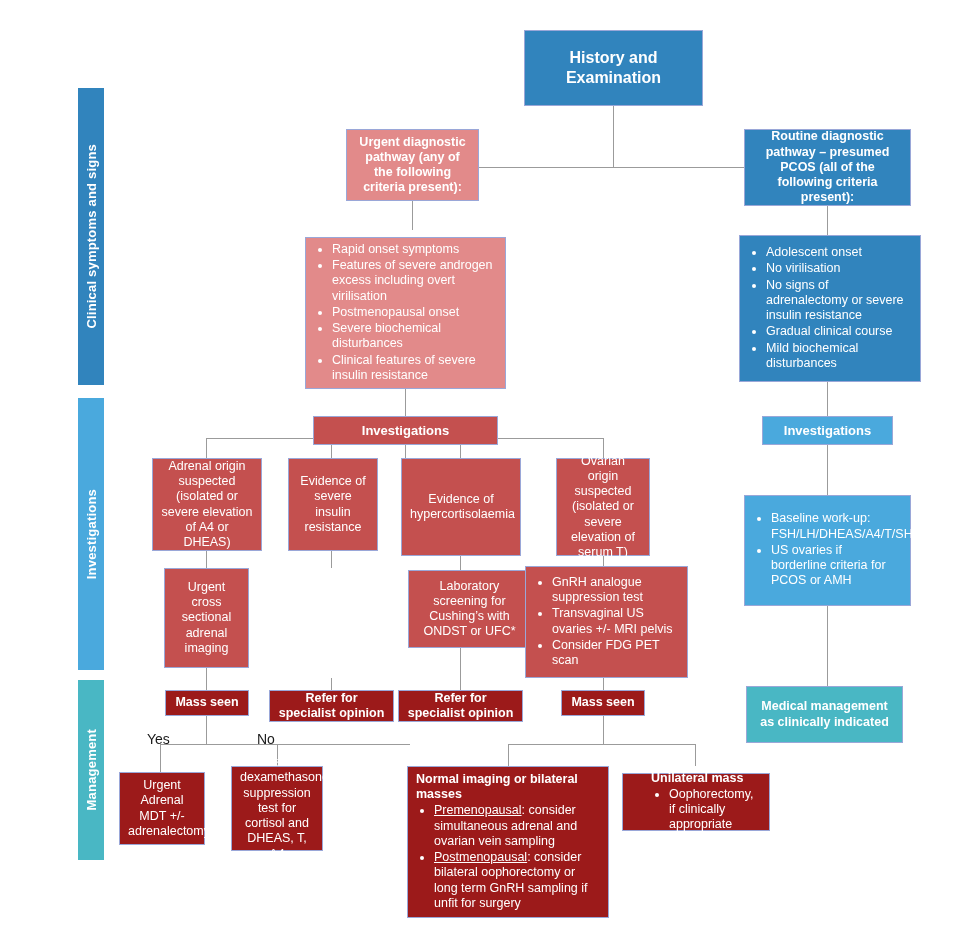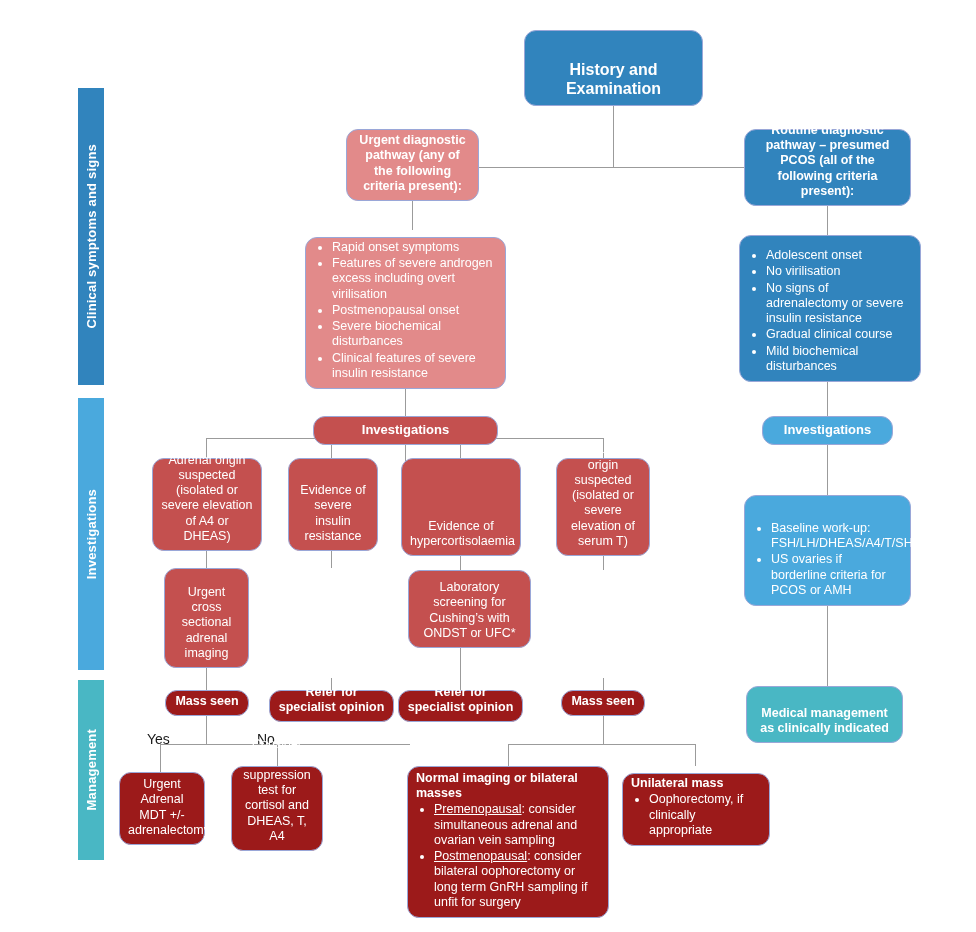--- a/index.html
+++ b/index.html
@@ -4,22 +4,22 @@
 <style>
   html,body{margin:0;padding:0;background:#ffffff;}
   body{font-family:"Liberation Sans",sans-serif;}
   #canvas{position:relative;width:976px;height:932px;overflow:hidden;background:#fff;}
 
   .band{position:absolute;color:#fff;font-weight:bold;font-size:13px;
         display:flex;align-items:center;justify-content:center;}
   .band span{writing-mode:vertical-rl;transform:rotate(180deg);white-space:nowrap;letter-spacing:.2px;}
 
   .node{position:absolute;box-sizing:border-box;color:#fff;
-        border-radius:12px;border:1px solid #9aa7d8;
-        display:flex;flex-direction:column;justify-content:flex-end;
+        border-radius:0;border:1px solid #9aa7d8;
+        display:flex;flex-direction:column;justify-content:center;
         font-size:12.5px;line-height:1.22;}
   .node.center{align-items:center;text-align:center;}
   .node .pad{padding:6px 8px;width:100%;box-sizing:border-box;}
   .node.bold{font-weight:bold;}
   .node ul{margin:0;padding:0 2px 0 18px;list-style:disc;}
   .node ul li{margin:0 0 1px 0;}
   .node .hdr{font-weight:bold;margin:0 0 1px 0;}
   .u{text-decoration:underline;}
 
   .salmon{background:#e28a8a;}
@@ -155,20 +155,29 @@
 
   <div class="node midred center" style="left:164px;top:568px;width:85px;height:100px;">
     <div class="pad">Urgent cross sectional adrenal imaging</div>
   </div>
 
 
   <div class="node midred center" style="left:408px;top:570px;width:123px;height:78px;">
     <div class="pad">Laboratory screening for Cushing’s with ONDST or UFC*</div>
   </div>
 
+  <div class="node midred" style="left:525px;top:566px;width:163px;height:112px;">
+    <div class="pad">
+        <ul>
+      <li>GnRH analogue suppression test</li>
+      <li>Transvaginal US ovaries +/- MRI pelvis</li>
+      <li>Consider FDG PET scan</li>
+    </ul>
+      </div>
+  </div>
 
   <div class="node lightblue" style="left:744px;top:495px;width:167px;height:111px;">
     <div class="pad">
         <ul>
       <li>Baseline work-up: FSH/LH/DHEAS/A4/T/SHBG/E2/17OHP/PRL</li>
       <li>US ovaries if borderline criteria for PCOS or AMH</li>
     </ul>
       </div>
   </div>
 
@@ -202,21 +211,21 @@
   <div class="node darkred" style="left:407px;top:766px;width:202px;height:152px;">
     <div class="pad">
       <div class="hdr">Normal imaging or bilateral masses</div>
       <ul>
         <li><span class="u">Premenopausal</span><span>: consider simultaneous adrenal and ovarian vein sampling</span></li>
         <li><span class="u">Postmenopausal</span><span>: consider bilateral oophorectomy or long term GnRH sampling if unfit for surgery</span></li>
       </ul>
     </div>
   </div>
 
-  <div class="node darkred" style="left:622px;top:773px;width:148px;height:73px;">
+  <div class="node darkred" style="left:622px;top:773px;width:148px;height:58px;padding-left:20px;">
     <div class="pad">
       <div class="hdr">Unilateral mass</div>
       <ul>
         <li>Oophorectomy, if clinically appropriate</li>
       </ul>
     </div>
   </div>
 
   <div class="node teal center bold" style="left:746px;top:686px;width:157px;height:57px;">
     <div class="pad">Medical management as clinically indicated</div>

